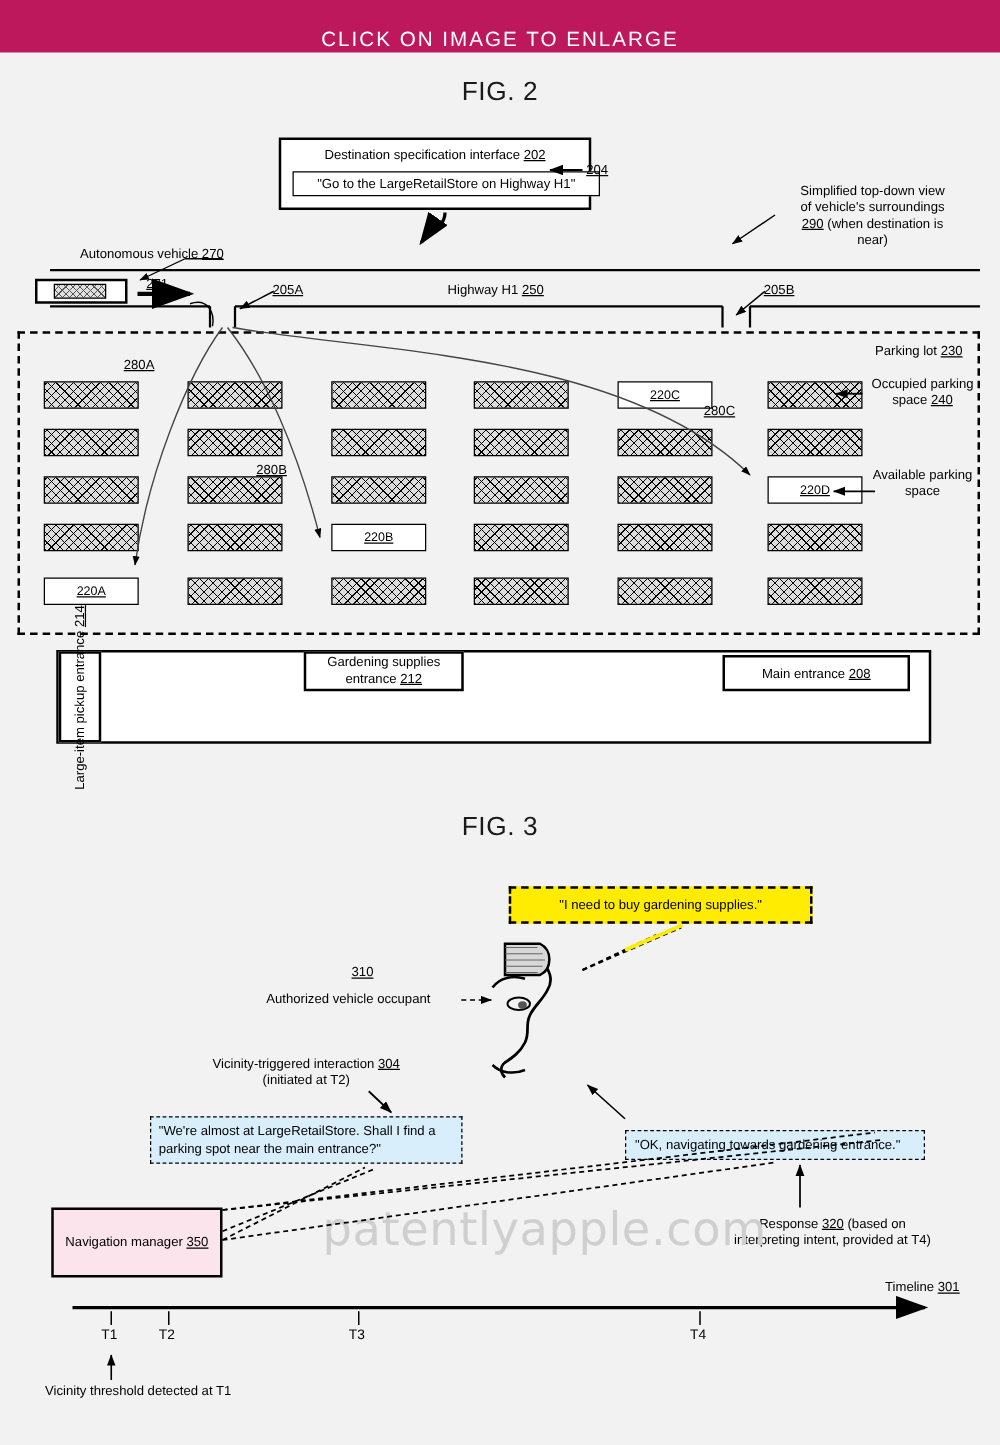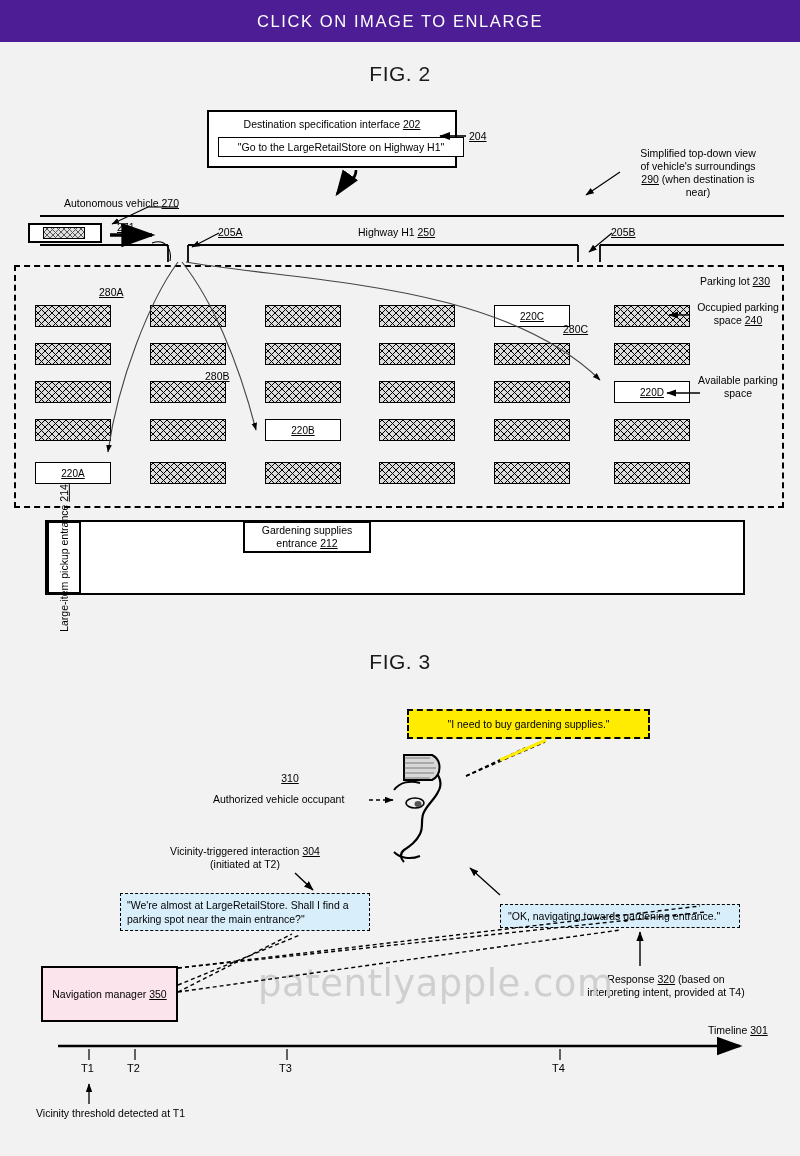--- a/index.html
+++ b/index.html
@@ -15,26 +15,26 @@
     width: 800px;
     height: 1156px;
     background: #f2f2f2;
     overflow: hidden;
   }
   
   #banner {
     position: absolute;
     left: 0; top: 0;
     width: 800px; height: 42px;
-    background: #4c1d95;
+    background: #be185d;
     color: #ffffff;
     font-size: 16.5px;
     letter-spacing: 1.6px;
     display: flex;
-    align-items: center;
+    align-items: flex-end;
     justify-content: center;
   }
   
   .abs { position: absolute; }
   .fig-title {
     font-size: 21px;
     color: #1a1a1a;
     letter-spacing: 0.5px;
     text-align: center;
     width: 100%;
@@ -45,21 +45,21 @@
     color: #000;
     line-height: 13px;
     white-space: nowrap;
   }
   .lbl.wrap { white-space: normal; }
   .u { text-decoration: underline; }
   .ctr { text-align: center; }
 
   
   #dest-box {
-    left: 207px; top: 110px;
+    left: 223px; top: 110px;
     width: 250px; height: 58px;
     border: 2px solid #000;
     background: #fff;
     box-sizing: border-box;
   }
   #dest-title {
     position: absolute;
     left: 0; top: 6px; width: 100%;
     text-align: center;
     font-size: 10.5px;
@@ -340,20 +340,23 @@
       <span class="u">214</span>
     </div>
   </div>
   <div id="ent-garden" class="abs">
     <div>
       <span>Gardening supplies</span><br>
       <span>entrance</span>
       <span class="u">212</span>
     </div>
   </div>
+  <div id="ent-main" class="abs">
+    <span>Main entrance</span>&nbsp;<span class="u">208</span>
+  </div>
 
   <div class="abs fig-title" style="top:650px;">FIG. 3</div>
 
   <div id="bubble-yellow" class="abs">
     <span>"I need to buy gardening supplies."</span>
   </div>
 
   <div class="abs lbl ctr u" style="left:250px; top:772px; width:80px;">310</div>
   <div class="abs lbl" style="left:213px; top:793px;">Authorized vehicle occupant</div>
 

